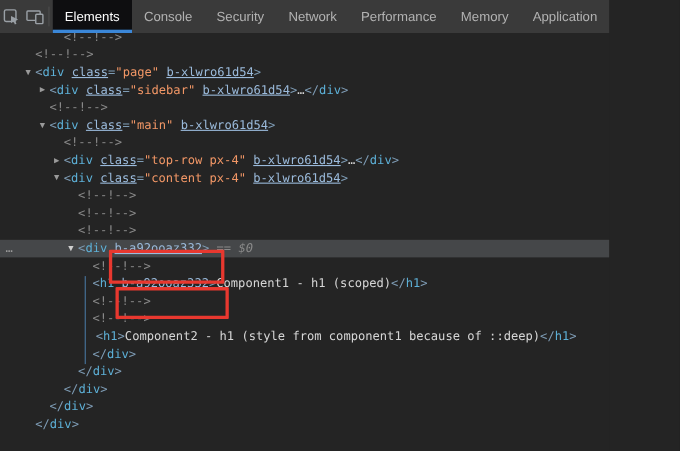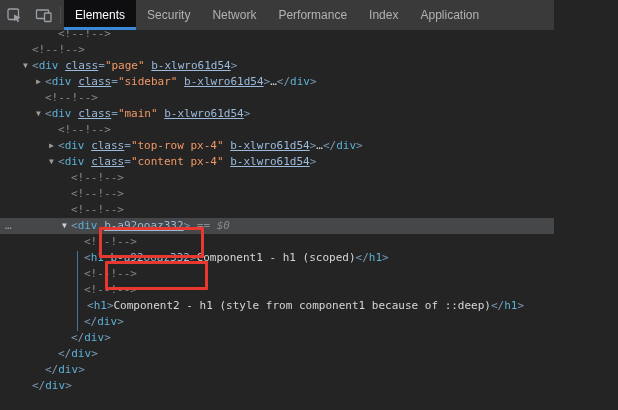--- a/index.html
+++ b/index.html
@@ -57,24 +57,25 @@
     </div>
     <div class="icon-btn">
       <svg width="18" height="16" viewBox="0 0 18 16">
         <rect x="1.5" y="3" width="12" height="8.5" rx="0.8" fill="none" stroke="#9aa0a6" stroke-width="1.3"></rect>
         <rect x="9.5" y="6" width="6.5" height="8.5" rx="0.8" fill="#3a3a3a" stroke="#9aa0a6" stroke-width="1.3"></rect>
       </svg>
     </div>
     <div class="tabbar-divider"></div>
     <div id="tabs" style="display:flex;align-items:stretch;">
         <div class="tab active">Elements</div>
+        <div class="tab">Console</div>
         <div class="tab">Security</div>
         <div class="tab">Network</div>
         <div class="tab">Performance</div>
-        <div class="tab">Index</div>
+        <div class="tab">Memory</div>
         <div class="tab">Application</div>
       </div>
   </div>
 
   <div class="tree">
     <div class="tree-inner" id="tree-inner">
         <div class="row" style="padding-left: 45px;"><span class="arrow"></span><span class="seg-comment">&lt;!--!--&gt;</span></div>
         <div class="row" style="padding-left: 19px;"><span class="arrow"></span><span class="seg-comment">&lt;!--!--&gt;</span></div>
         <div class="row" style="padding-left: 19px;"><span class="arrow">▼</span><span class="seg-punct">&lt;</span><span class="seg-tag">div</span><span class="seg-plain"> </span><span class="seg-attr">class</span><span class="seg-punct">=</span><span class="seg-value">"page"</span><span class="seg-plain"> </span><span class="seg-attr">b-xlwro61d54</span><span class="seg-punct">&gt;</span></div>
         <div class="row" style="padding-left: 32px;"><span class="arrow">▶</span><span class="seg-punct">&lt;</span><span class="seg-tag">div</span><span class="seg-plain"> </span><span class="seg-attr">class</span><span class="seg-punct">=</span><span class="seg-value">"sidebar"</span><span class="seg-plain"> </span><span class="seg-attr">b-xlwro61d54</span><span class="seg-punct">&gt;</span><span class="seg-text">…</span><span class="seg-punct">&lt;/</span><span class="seg-tag">div</span><span class="seg-punct">&gt;</span></div>

